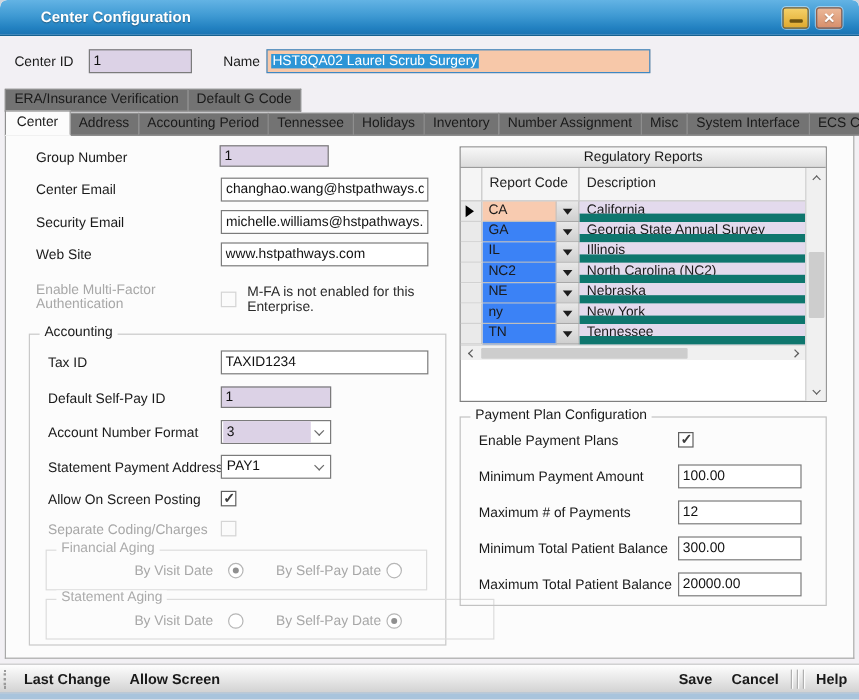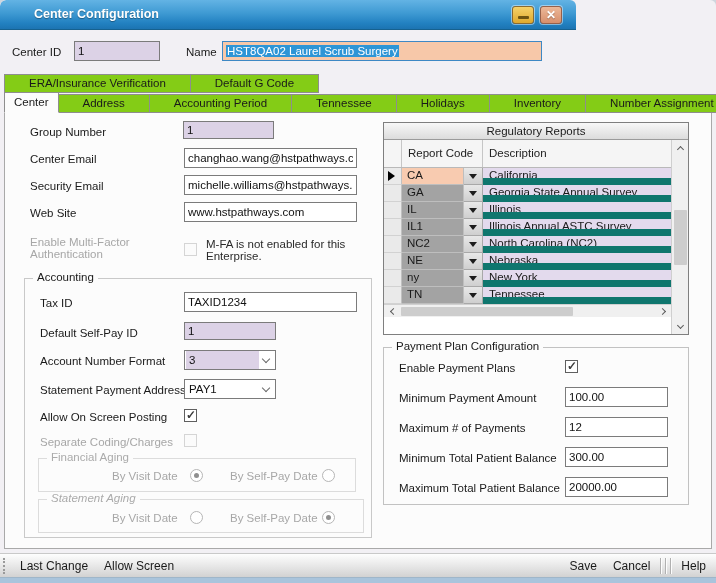--- a/index.html
+++ b/index.html
@@ -4,21 +4,21 @@
 <style>
   * { margin:0; padding:0; box-sizing:border-box; }
   html,body { background:#cfd6de; }
   body { font-family:"Liberation Sans", sans-serif; }
   #window {
     position:relative; width:716px; height:583px; background:#F2F0F4;
     overflow:hidden; border-radius:6px 6px 0 0; font-size:11.5px; color:#1a1a1a;
   }
   
   .titlebar {
-    position:absolute; left:0; top:0; width:576px; height:30px;
+    position:absolute; left:0; top:0; width:716px; height:30px;
     background:linear-gradient(180deg,#63b3e4 0%,#3f9ad3 45%,#2281c1 80%,#1c74b2 100%);
     border-radius:6px 6px 0 0; border-bottom:1px solid #16618f;
   }
   .titlebar .title { position:absolute; left:34px; top:7px; color:#fff; font-weight:bold; font-size:12.5px; text-shadow:0 1px 1px rgba(0,0,0,.35); }
   .tb-btn { position:absolute; top:6px; width:22px; height:18px; border-radius:3px; border:1px solid #8a6a30; box-shadow:0 0 0 1px rgba(255,255,255,.45); cursor:default; }
   .btn-min { right:42px; background:linear-gradient(180deg,#f6d169,#dfa92e); }
   .btn-min .dash { position:absolute; left:5px; top:9px; width:11px; height:3px; background:#6e5310; border-radius:1px; }
   .btn-close { right:14px; background:linear-gradient(180deg,#ecb898,#d78f6c); border-color:#96604a; }
   .btn-close .x { position:absolute; left:0; top:1px; width:100%; text-align:center; color:#fff; font-weight:bold; font-size:12px; text-shadow:0 1px 1px rgba(0,0,0,.3); }
   
@@ -27,21 +27,21 @@
   input.field, .name-box, .combo {
     position:absolute; height:20px; border:1px solid #7b7b7b; background:#fff;
     font-family:"Liberation Sans", sans-serif; font-size:11.5px; color:#111; padding:0 3px;
   }
   input.field { outline:none; }
   input.lav { background:#DCD2E6; }
   .name-box { width:320px; background:#F7C8A9; border:1px solid #3E88C4; line-height:18px; overflow:hidden; }
   .name-box .sel { background:#2D95D6; color:#fff; padding:0 1px; }
   
   .tabrow { position:absolute; display:flex; align-items:flex-end; }
-  .tab { display:inline-block; padding:2px 24px 3px; background:#84cc16; border:1px solid #8E8E8E; border-left-width:0; white-space:nowrap; position:relative; }
+  .tab { display:inline-block; padding:2px 7px 3px; background:#737373; border:1px solid #8E8E8E; border-left-width:0; white-space:nowrap; position:relative; }
   .tab:first-child { border-left-width:1px; }
   #tabs1 { left:4px; top:74px; height:19px; }
   #tabs2 { left:4px; top:92px; height:21px; z-index:4; }
   #tabs2 .tab { margin-top:2px; }
   #tabs2 .tab.active { margin-top:0; padding:3px 9px 4px; background:#FCFCFC; border-bottom:1px solid #FCFCFC; z-index:5; }
   
   .page { position:absolute; left:4px; top:112px; width:708px; height:437px; background:#FCFCFC; border:1px solid #A9A9A9; border-top:1px solid #8E8E8E; }
   
   .groupbox { position:absolute; border:1px solid #C9C9C9; }
   .groupbox > .legend { position:absolute; top:-8px; left:8px; background:#FCFCFC; padding:0 4px; }
@@ -65,39 +65,39 @@
   .gleft { width:287px; }
   .ghead { display:flex; height:28px; background:#F5F5F5; border-bottom:1px solid #b9b9b9; }
   .ghead .hcell { border-right:1px solid #c6c6c6; padding:7px 0 0 6px; color:#222; }
   .h-ind { width:18px; }
   .h-code { width:81px; }
   .h-desc { width:188px; border-right:none !important; }
   .grow { display:flex; height:17px; }
   .gind { width:18px; background:#EAEAEA; border-right:1px solid #c0c0c0; border-bottom:1px solid #d2d2d2; position:relative; }
   .arr { display:none; }
   .grow.current .arr { display:block; position:absolute; left:4px; top:3px; width:0; height:0; border-left:7px solid #000; border-top:5px solid transparent; border-bottom:5px solid transparent; }
-  .gcode { width:62px; background:#a3a3a3; border-right:1px solid #bebebe; border-bottom:1px solid #bebebe; padding:1px 0 0 5px; overflow:hidden; }
+  .gcode { width:62px; background:#3b82f6; border-right:1px solid #bebebe; border-bottom:1px solid #bebebe; padding:1px 0 0 5px; overflow:hidden; }
   .grow.current .gcode { background:#F8CBB0; }
   .gbtn { width:19px; background:linear-gradient(180deg,#e8e8e8,#cfcfcf); border-right:1px solid #a8a8a8; border-bottom:1px solid #a8a8a8; display:flex; align-items:center; justify-content:center; }
   .tri-down { width:0; height:0; border-left:4px solid transparent; border-right:4px solid transparent; border-top:5px solid #1c1c1c; }
   .gdesc { width:188px; background:#E3DAED; border-bottom:7px solid #0f766e; padding:1px 0 0 6px; overflow:hidden; white-space:nowrap; }
   .ghscroll { height:13px; display:flex; background:#F0F0F0; border-top:1px solid #d0d0d0; }
   .gvscroll { width:17px; background:#F0F0F0; border-left:1px solid #cfcfcf; position:relative; }
   .sarrow { position:absolute; left:0; width:17px; height:15px; display:flex; align-items:center; justify-content:center; }
   .schev { width:5px; height:5px; border-right:1.4px solid #5c5c5c; border-bottom:1.4px solid #5c5c5c; }
   .schev.up { transform:rotate(-135deg); margin-top:3px; }
   .schev.down { transform:rotate(45deg); margin-top:-2px; }
   .schev.left { transform:rotate(135deg); margin-left:3px; }
   .schev.right { transform:rotate(-45deg); margin-left:-2px; }
   .vthumb { position:absolute; left:2px; top:70px; width:13px; height:55px; background:#CDCDCD; border-radius:1px; }
   .harrow { width:16px; height:13px; display:flex; align-items:center; justify-content:center; flex:0 0 auto; }
   .hthumb { margin-left:1px; width:172px; height:9px; margin-top:2px; background:#CDCDCD; border-radius:1px; }
   .hspace { flex:1 1 auto; }
   
-  .toolbar { position:absolute; left:0; top:553px; width:716px; height:25px; background:linear-gradient(180deg,#fefefe,#e6e6e6 55%,#d2d2d2); border-top:1px solid #c9c9c9; border-bottom:1px solid #9fb6c9; display:flex; align-items:center; font-size:12px; }
+  .toolbar { position:absolute; left:0; top:553px; width:716px; height:25px; background:linear-gradient(180deg,#fefefe,#e6e6e6 55%,#d2d2d2); border-top:1px solid #c9c9c9; border-bottom:1px solid #9fb6c9; display:flex; align-items:center; font-size:12px;font-weight:bold; }
   .toolbar .gripper { width:3px; height:16px; border-left:2px dotted #9a9a9a; margin:0 6px 0 3px; }
   .tb-item { padding:0 8px; white-space:nowrap; cursor:default; }
   .tb-right { margin-left:auto; display:flex; align-items:center; }
   .tb-sep { width:1px; height:16px; background:#b0b0b0; margin:0 2px; box-shadow:1px 0 0 #fdfdfd; }
   .bottomstrip { position:absolute; left:0; top:578px; width:716px; height:5px; background:#A9C4DC; }
 </style>
 </head>
 <body>
 
 <div id="window">
@@ -180,21 +180,21 @@
   <div class="cb dis" style="left:184px; top:434px;"></div>
 
   <div class="groupbox dis" style="left:38px; top:458px; width:318px; height:34px;">
     <span class="legend">Financial Aging</span>
   </div>
   <span class="lbl dis" style="left:112px; top:470px;">By Visit Date</span>
   <div class="radio sel" style="left:190px; top:469px;"></div>
   <span class="lbl dis" style="left:230px; top:470px;">By Self-Pay Date</span>
   <div class="radio" style="left:322px; top:469px;"></div>
 
-  <div class="groupbox dis" style="left:38px; top:499px; width:326px; height:34px;font-style:italic;">
+  <div class="groupbox dis" style="left:38px; top:499px; width:374px; height:34px;">
     <span class="legend">Statement Aging</span>
   </div>
   <span class="lbl dis" style="left:112px; top:512px;">By Visit Date</span>
   <div class="radio" style="left:190px; top:511px;"></div>
   <span class="lbl dis" style="left:230px; top:512px;">By Self-Pay Date</span>
   <div class="radio sel" style="left:322px; top:511px;"></div>
 
   <div class="grid">
     <div class="gcaption">Regulatory Reports</div>
     <div class="gmain">
@@ -223,28 +223,20 @@
               </div>
       <div class="gdesc">Georgia State Annual Survey</div>
     </div>
             <div class="grow">
       <div class="gind"></div>
       <div class="gcode">IL</div>
       <div class="gbtn">
                 <span class="tri-down"></span>
               </div>
       <div class="gdesc">Illinois</div>
-    </div>
-            <div class="grow">
-      <div class="gind"></div>
-      <div class="gcode">IL1</div>
-      <div class="gbtn">
-                <span class="tri-down"></span>
-              </div>
-      <div class="gdesc">Illinois Annual ASTC Survey</div>
     </div>
             <div class="grow">
       <div class="gind"></div>
       <div class="gcode">NC2</div>
       <div class="gbtn">
                 <span class="tri-down"></span>
               </div>
       <div class="gdesc">North Carolina (NC2)</div>
     </div>
             <div class="grow">

